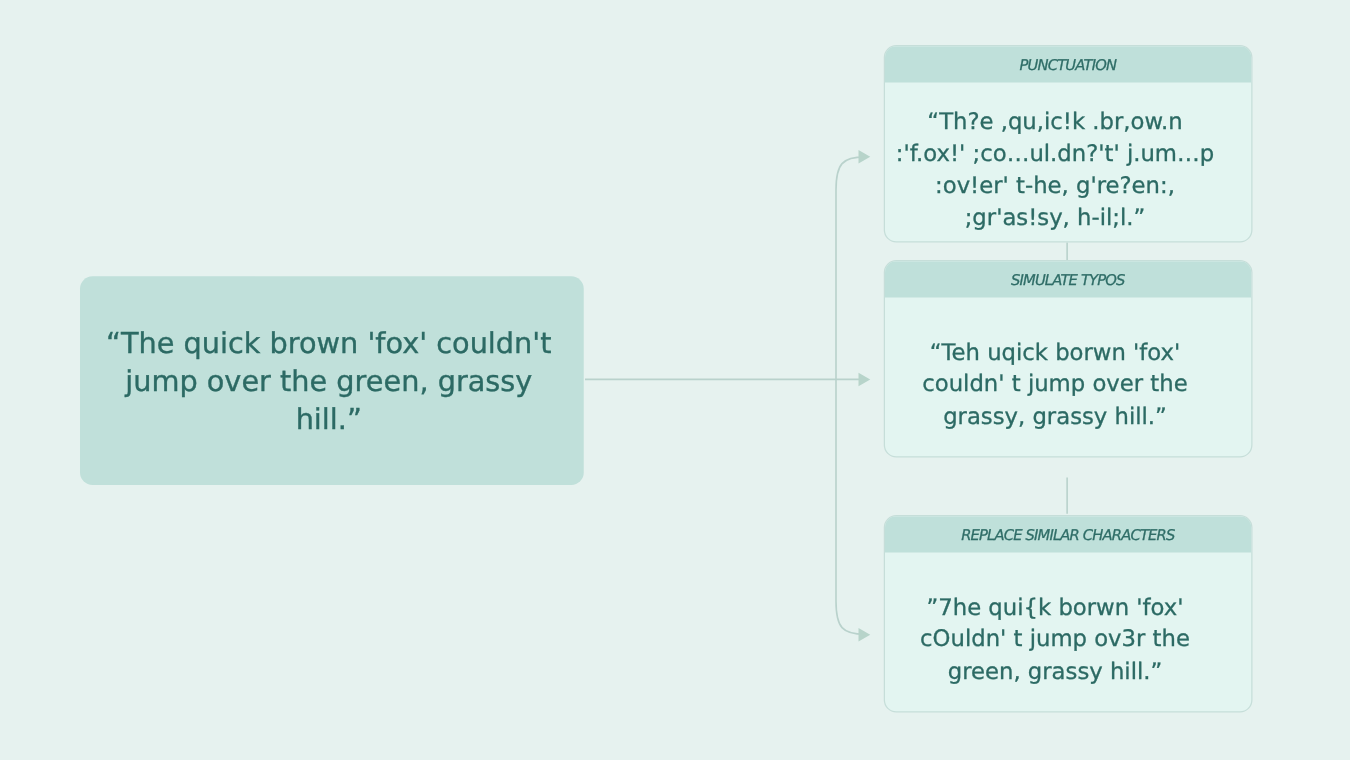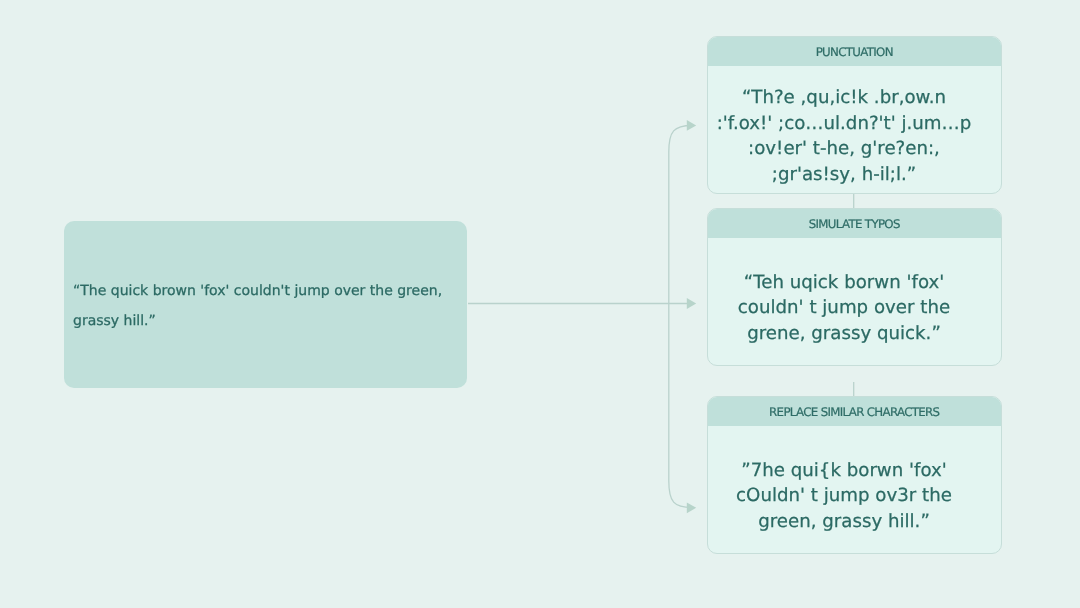--- a/index.html
+++ b/index.html
@@ -4,25 +4,25 @@
 <title>Text Augmentation Flow</title>
 <style>
   html,body{margin:0;padding:0;}
   body{width:1080px;height:608px;overflow:hidden;-webkit-font-smoothing:antialiased;text-rendering:geometricPrecision;}
   .canvas{position:relative;width:1080px;height:608px;background:#e6f2ef;
           font-family:"DejaVu Sans",sans-serif;}
   svg.links{position:absolute;left:0;top:0;width:1080px;height:608px;pointer-events:none;}
 
   .src-node{position:absolute;left:64px;top:221px;width:403px;height:167px;
             background:#c0e0da;border-radius:10px;display:flex;align-items:center;justify-content:center;padding-right:5px;padding-top:3px;box-sizing:border-box;}
-  .src-text{color:#2c6a64;font-size:14px;line-height:30.5px;width:380px;-webkit-text-stroke:0.28px #2c6a64;}
+  .src-text{color:#2c6a64;font-size:23px;line-height:30.5px;text-align:center;width:380px;-webkit-text-stroke:0.28px #2c6a64;}
 
   .card{position:absolute;left:707px;width:294.5px;height:157.5px;background:#e3f5f1;
         border:1px solid #c6ded9;border-radius:10px;box-sizing:border-box;overflow:hidden;}
-  .card-head{background:#bfe0da;height:29px;display:flex;align-items:center;justify-content:center;}
+  .card-head{background:#bfe0da;height:29px;display:flex;align-items:center;justify-content:center;font-style:italic;}
   .card-head .t{color:#2f6d67;font-size:11.8px;letter-spacing:-0.67px;-webkit-text-stroke:0.22px #2f6d67;}
   .card-body{height:136px;display:flex;align-items:center;justify-content:flex-start;padding-left:6px;padding-top:4px;box-sizing:border-box;}
   .card-body .t{color:#2c6a64;font-size:18.2px;line-height:25.5px;text-align:center;width:260px;-webkit-text-stroke:0.25px #2c6a64;}
 </style>
 </head>
 <body>
 
 <div class="canvas">
 
   <svg class="links" viewBox="0 0 1080 608">
@@ -51,25 +51,25 @@
     <div class="card-body">
       <span class="t">“Th?e ,qu,ic!k .br,ow.n :'f.ox!' ;co…ul.dn?'t' j.um…p :ov!er' t-he, g're?en:, ;gr'as!sy, h-il;l.”</span>
     </div>
   </div>
 
   <div class="card" style="top:208px">
     <div class="card-head">
       <span class="t">SIMULATE TYPOS</span>
     </div>
     <div class="card-body">
-      <span class="t">“Teh uqick borwn 'fox' couldn' t jump over the grene, grassy quick.”</span>
+      <span class="t">“Teh uqick borwn 'fox' couldn' t jump over the grassy, grassy hill.”</span>
     </div>
   </div>
 
-  <div class="card" style="top:396px">
+  <div class="card" style="top:412px">
     <div class="card-head">
       <span class="t">REPLACE SIMILAR CHARACTERS</span>
     </div>
     <div class="card-body">
       <span class="t">”7he qui{k borwn 'fox' cOuldn' t jump ov3r the green, grassy hill.”</span>
     </div>
   </div>
 
 </div>
 

